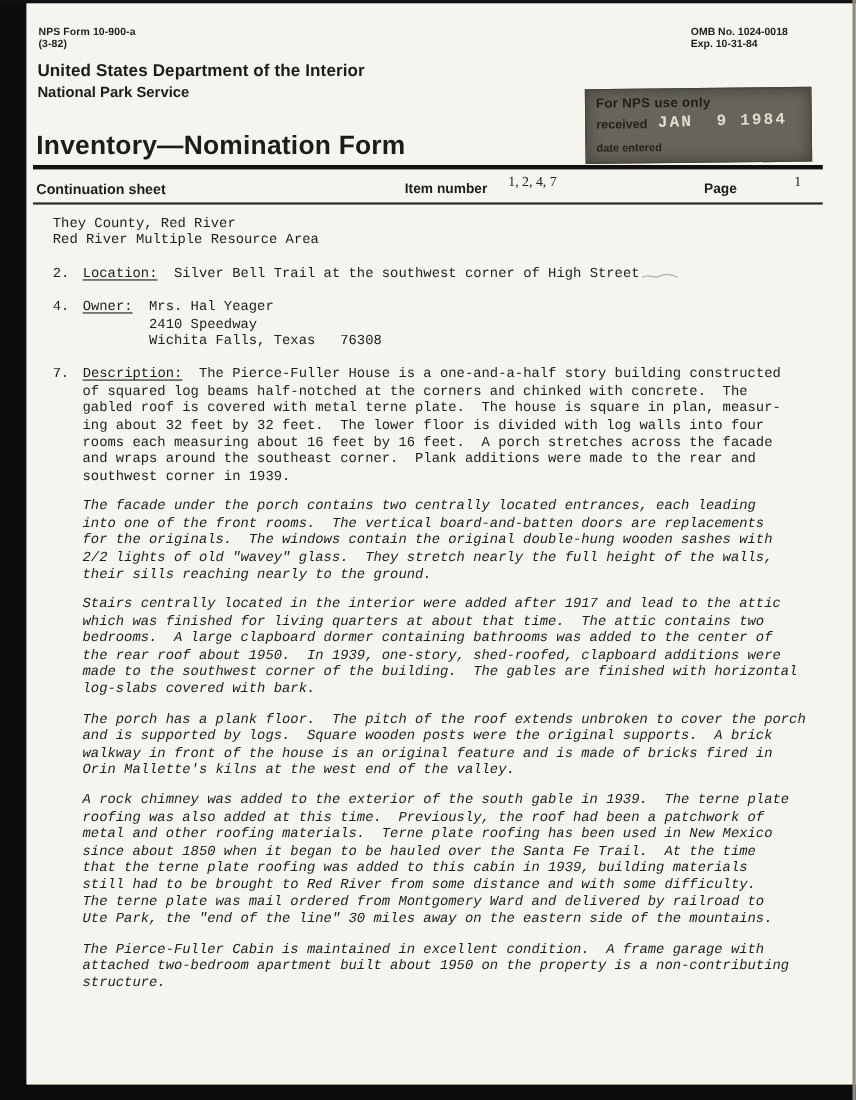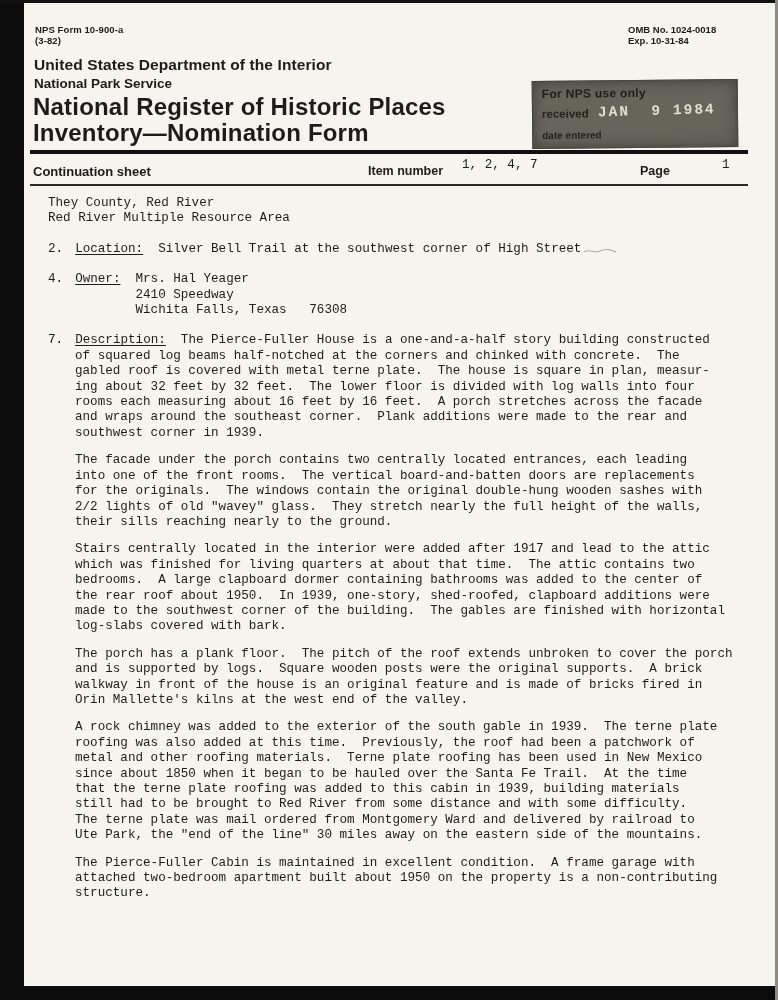--- a/index.html
+++ b/index.html
@@ -46,38 +46,38 @@
 
   .rule-thick{position:absolute;left:30px;top:150px;width:718px;height:4px;background:#101010;}
   .rule-thin{position:absolute;left:30px;top:184px;width:718px;height:1.5px;background:#2a2a2a;}
 
   .cont-label{position:absolute;top:164px;font-weight:bold;}
   .lbl-sheet{left:33px;font-size:13px;}
   .lbl-item{left:368px;font-size:12.5px;}
   .lbl-page{left:640px;font-size:12.5px;}
   .cont-value{
     position:absolute;top:158px;
-    font-family:Liberation Mono, monospace;
+    font-family:Liberation Serif, serif;
     font-size:12.6px;color:#1c1c1c;
   }
   .val-item{left:462px;}
   .val-page{left:722px;}
 
   
   .typedbody{
     position:absolute;left:75px;top:196px;width:672px;
     font-family:"Liberation Mono","DejaVu Sans Mono",monospace;
     font-size:12.6px;line-height:15.4px;color:#1e1d1b;
   }
   .intro{white-space:pre-wrap;margin-left:-27px;}
   .item{margin-top:15px;}
   .hang{white-space:pre-wrap;text-indent:-27px;}
   .num{display:inline;margin-right:12px;}
   .ul{text-decoration:underline;text-underline-offset:2px;margin-right:15px;}
-  .para{white-space:pre-wrap;margin-top:12px;}
+  .para{white-space:pre-wrap;margin-top:12px;font-style:italic;}
   .struckwrap{position:relative;display:inline;}
   .struck{text-decoration:line-through;text-decoration-thickness:1px;}
   .annot{position:absolute;left:-4px;top:-14px;pointer-events:none;}
   .pencil{display:inline-block;vertical-align:baseline;transform:translateY(3px);opacity:.55;margin-left:2px;}
 </style>
 </head>
 <body>
 
 <div class="page">
 
@@ -92,21 +92,21 @@
   </div>
 
   <div class="meta-right">
     <div>OMB No. 1024-0018</div>
     <div>Exp. 10-31-84</div>
   </div>
 
   <div class="dept">United States Department of the Interior</div>
   <div class="agency">National Park Service</div>
 
-  <h1 class="title"><span>National Register of Historic Places</span><br><span>Inventory—Nomination Form</span></h1>
+  <h1 class="title"><br><span>Inventory—Nomination Form</span></h1>
 
   <div class="stamp">
     <div class="stamp-line1">For NPS use only</div>
     <div class="stamp-line2"><span>received</span><span class="stamp-date">JAN  9 1984</span></div>
     <div class="stamp-line3">date entered</div>
   </div>
 
   <div class="rule-thick"></div>
 
   <div class="cont-label lbl-sheet">Continuation sheet</div>

